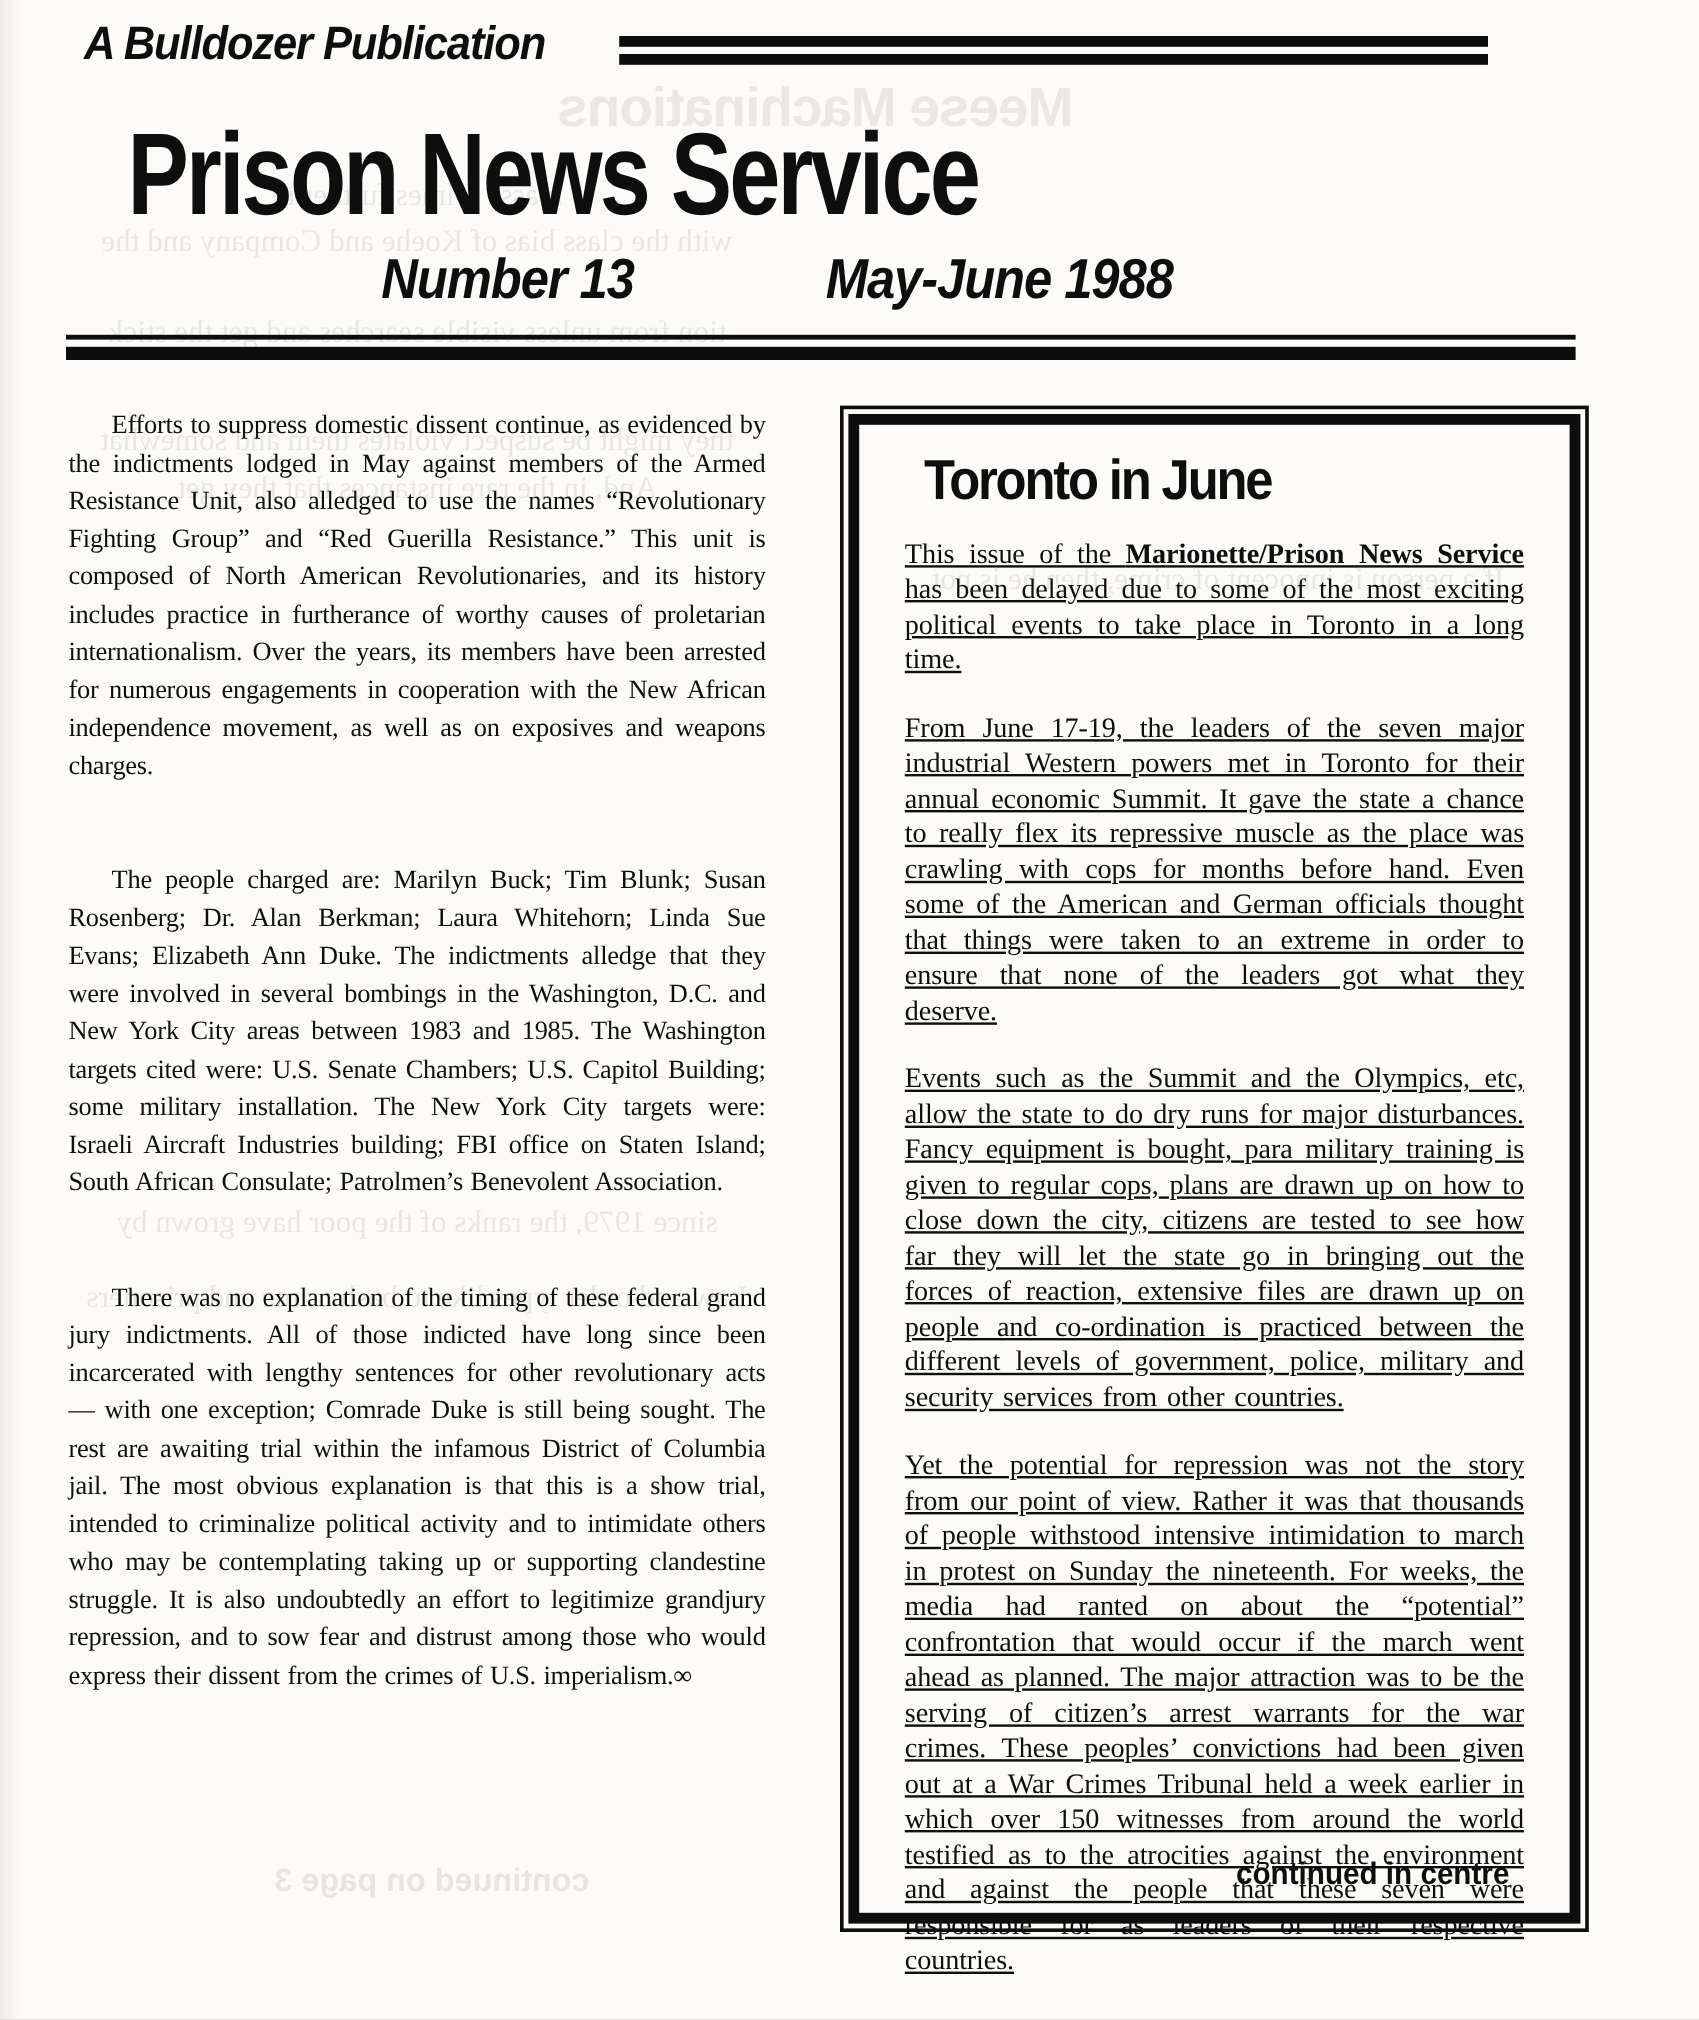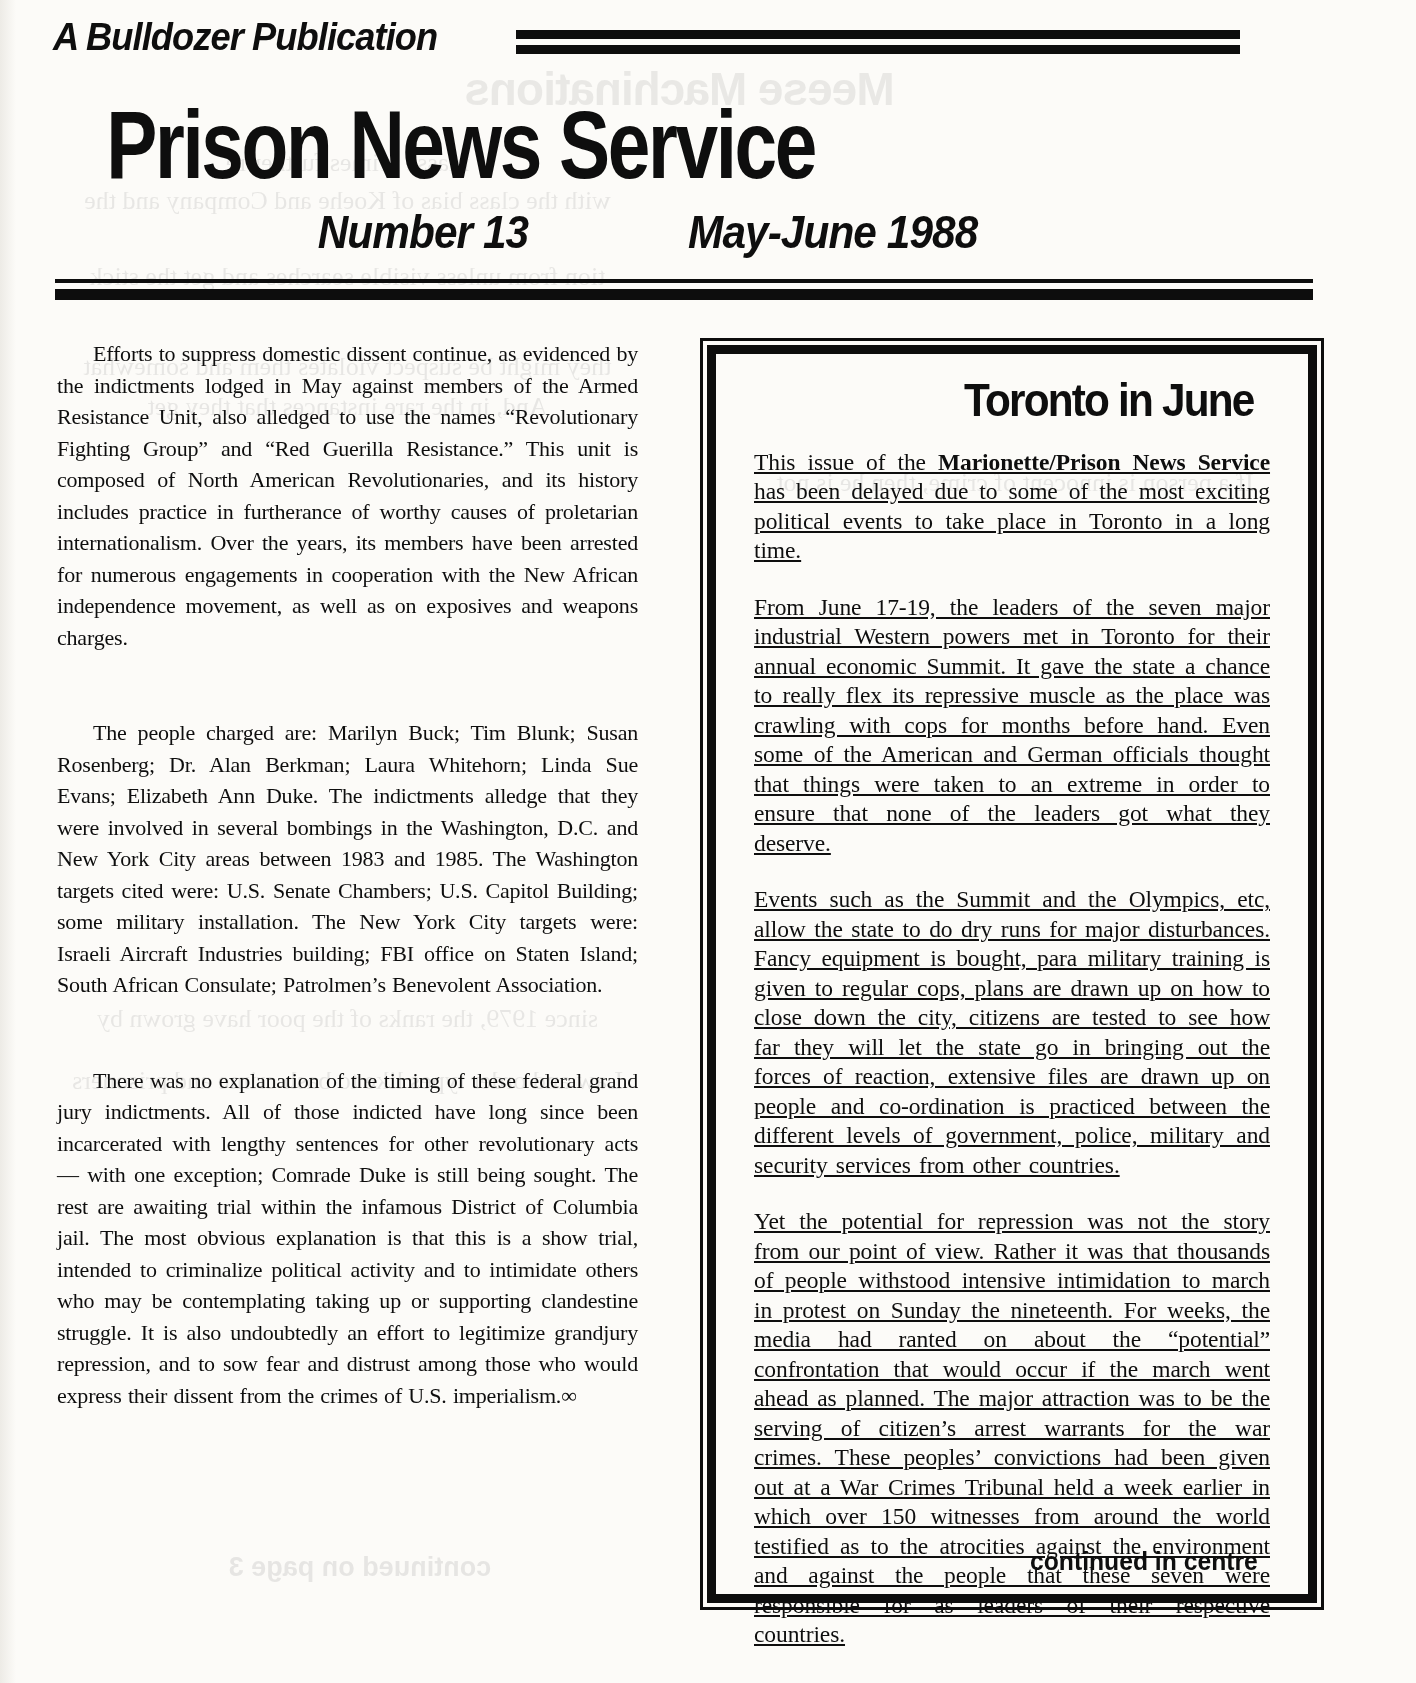--- a/index.html
+++ b/index.html
@@ -28,21 +28,21 @@
   .bleed.big{
     font-family:"Liberation Sans","DejaVu Sans",sans-serif;
     font-weight:700;font-size:46px;opacity:.13;letter-spacing:-1px;
   }
   .bleed.bold-sm{
     font-family:"Liberation Sans","DejaVu Sans",sans-serif;
     font-weight:700;font-size:27px;opacity:.15;
   }
   
   .imprint{
-    position:absolute;top:16px;left:53px;
+    position:absolute;top:16px;left:70px;
     font:italic 700 39px/1.1 "Liberation Sans","DejaVu Sans",sans-serif;
     letter-spacing:-1px;white-space:nowrap;text-align:center;
   }
   .imprint .sqz{display:inline-block;transform:scaleX(.93);transform-origin:left center;}
   .imprint-rule{position:absolute;top:30px;left:516px;width:724px;}
   .imprint-rule .bar{height:9px;background:#0d0d0d;}
   .imprint-rule .bar + .bar{margin-top:6px;}
   h1.title{
     position:absolute;top:82px;left:0;width:1300px;margin:12px;
     text-align:left;
@@ -89,21 +89,21 @@
     background:transparent;
   }
   .box-inner{
     position:relative;width:100%;height:100%;
     box-sizing:border-box;border:9px solid #0d0d0d;
     padding:16px 38px 24px;
     display:flex;flex-direction:column;
   }
   .box-inner h2{
     margin:4px 0 22px;
-    text-align:right;
+    text-align:left;
     font:700 47px/1.1 "Liberation Sans","DejaVu Sans",sans-serif;
     letter-spacing:-2px;white-space:nowrap;
   }
   .box-inner h2 .sqz{display:inline-block;transform:scaleX(.9);transform-origin:center;}
   .box-inner p{
     margin:0 0 27px;
     font-family:"Liberation Serif","DejaVu Serif",serif;
     font-size:23.5px;line-height:29.5px;
     word-spacing:2.5px;letter-spacing:-0.1px;
     text-align:justify;

